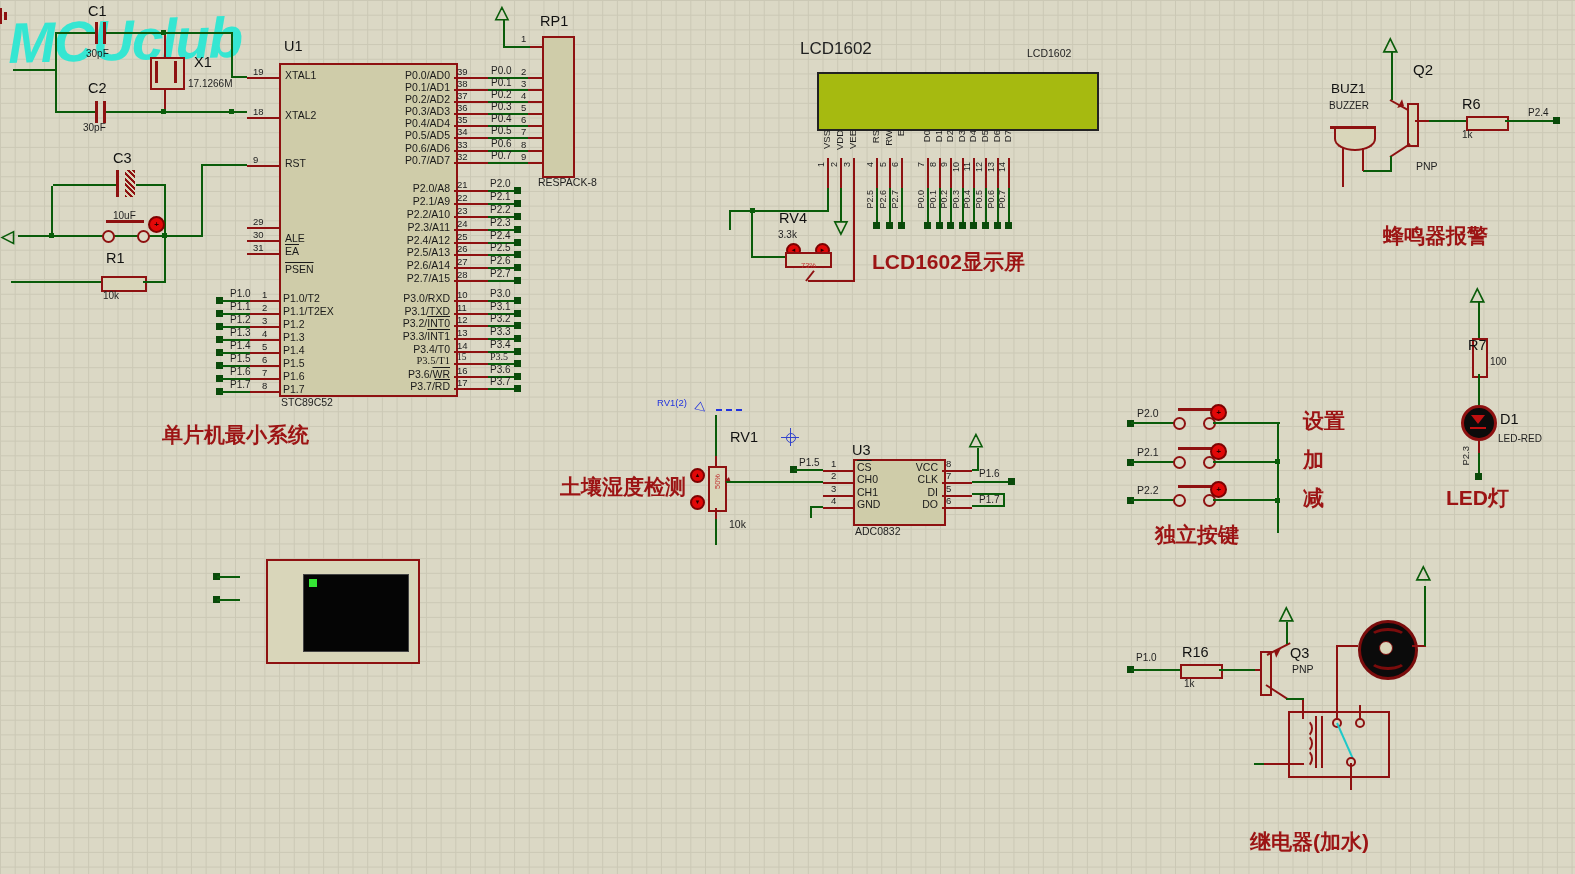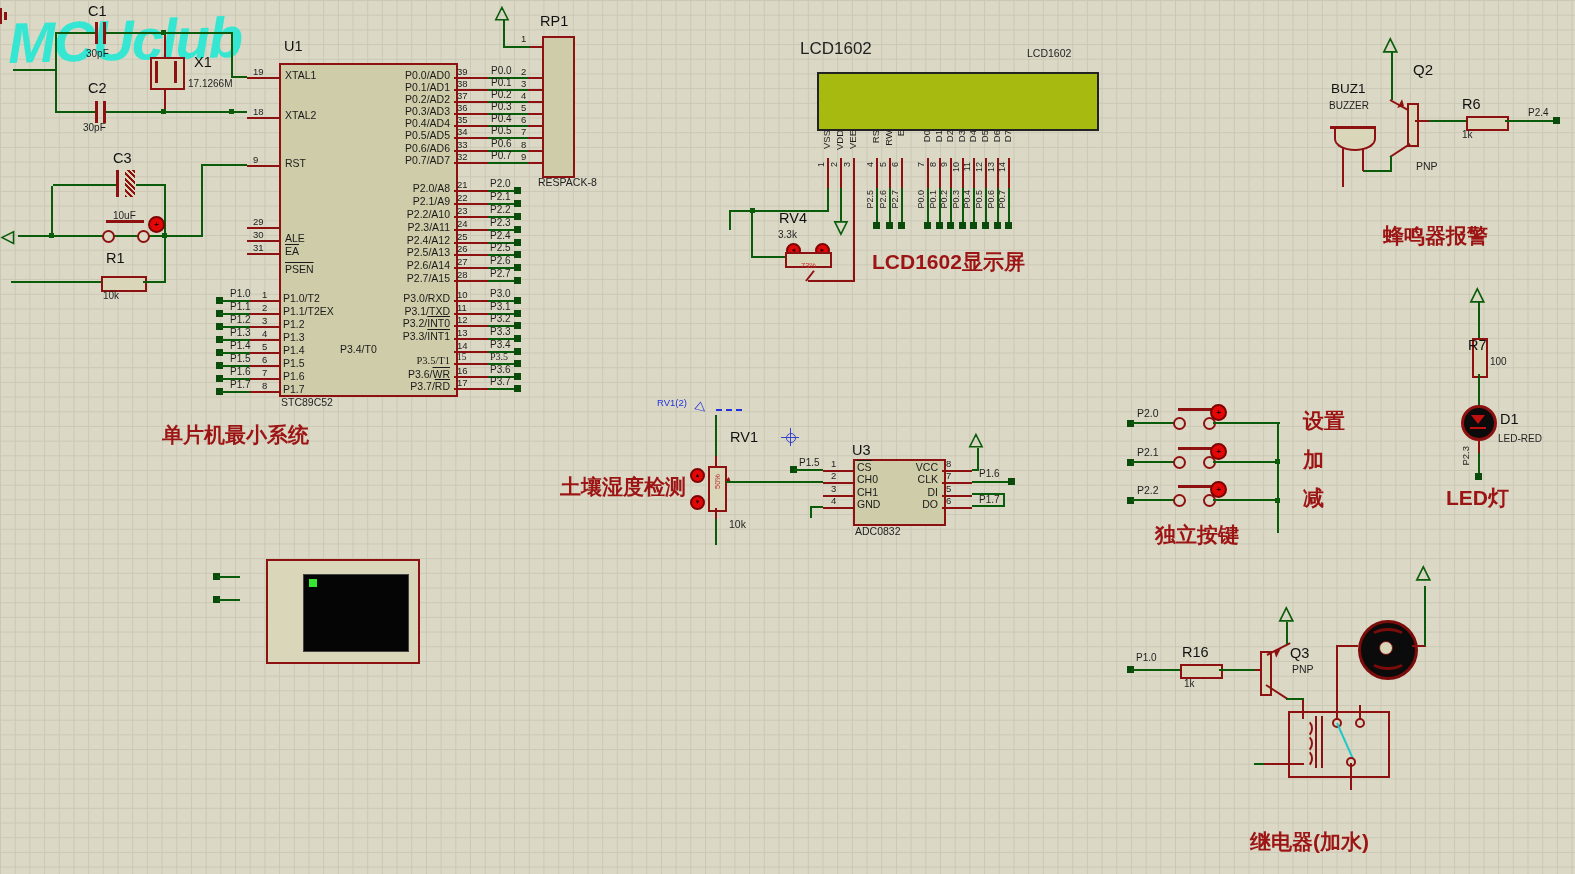--- a/index.html
+++ b/index.html
@@ -418,21 +418,21 @@
         <div class="prow" style="height:12.65px;">
           <span class="pname" style="left:0;top:2px;width:110px;text-align:right;"><i>P3.3/</i><i class="ov">INT1</i></span>
           <i class="lin wr" style="left:114px;width:34px;"></i>
           <span class="num" style="left:117px;top:-1px;">13</span>
           <i class="lin wg" style="left:148px;width:28px;"></i>
           <span class="netl" style="left:150px;top:-2px;">P3.3</span>
           <i class="term" style="left:174px;top:6px;"></i>
         </div>
 
         <div class="prow" style="height:12.65px;">
-          <span class="pname" style="left:0;top:2px;width:110px;text-align:left;"><i>P3.4/T0</i><i class="ov"></i></span>
+          <span class="pname" style="left:0;top:2px;width:110px;text-align:right;"><i>P3.4/T0</i><i class="ov"></i></span>
           <i class="lin wr" style="left:114px;width:34px;"></i>
           <span class="num" style="left:117px;top:-1px;">14</span>
           <i class="lin wg" style="left:148px;width:28px;"></i>
           <span class="netl" style="left:150px;top:-2px;">P3.4</span>
           <i class="term" style="left:174px;top:6px;"></i>
         </div>
 
         <div class="prow" style="height:12.65px;font-family:Liberation Serif, serif;">
           <span class="pname" style="left:0;top:2px;width:110px;text-align:right;"><i>P3.5/T1</i><i class="ov"></i></span>
           <i class="lin wr" style="left:114px;width:34px;"></i>

